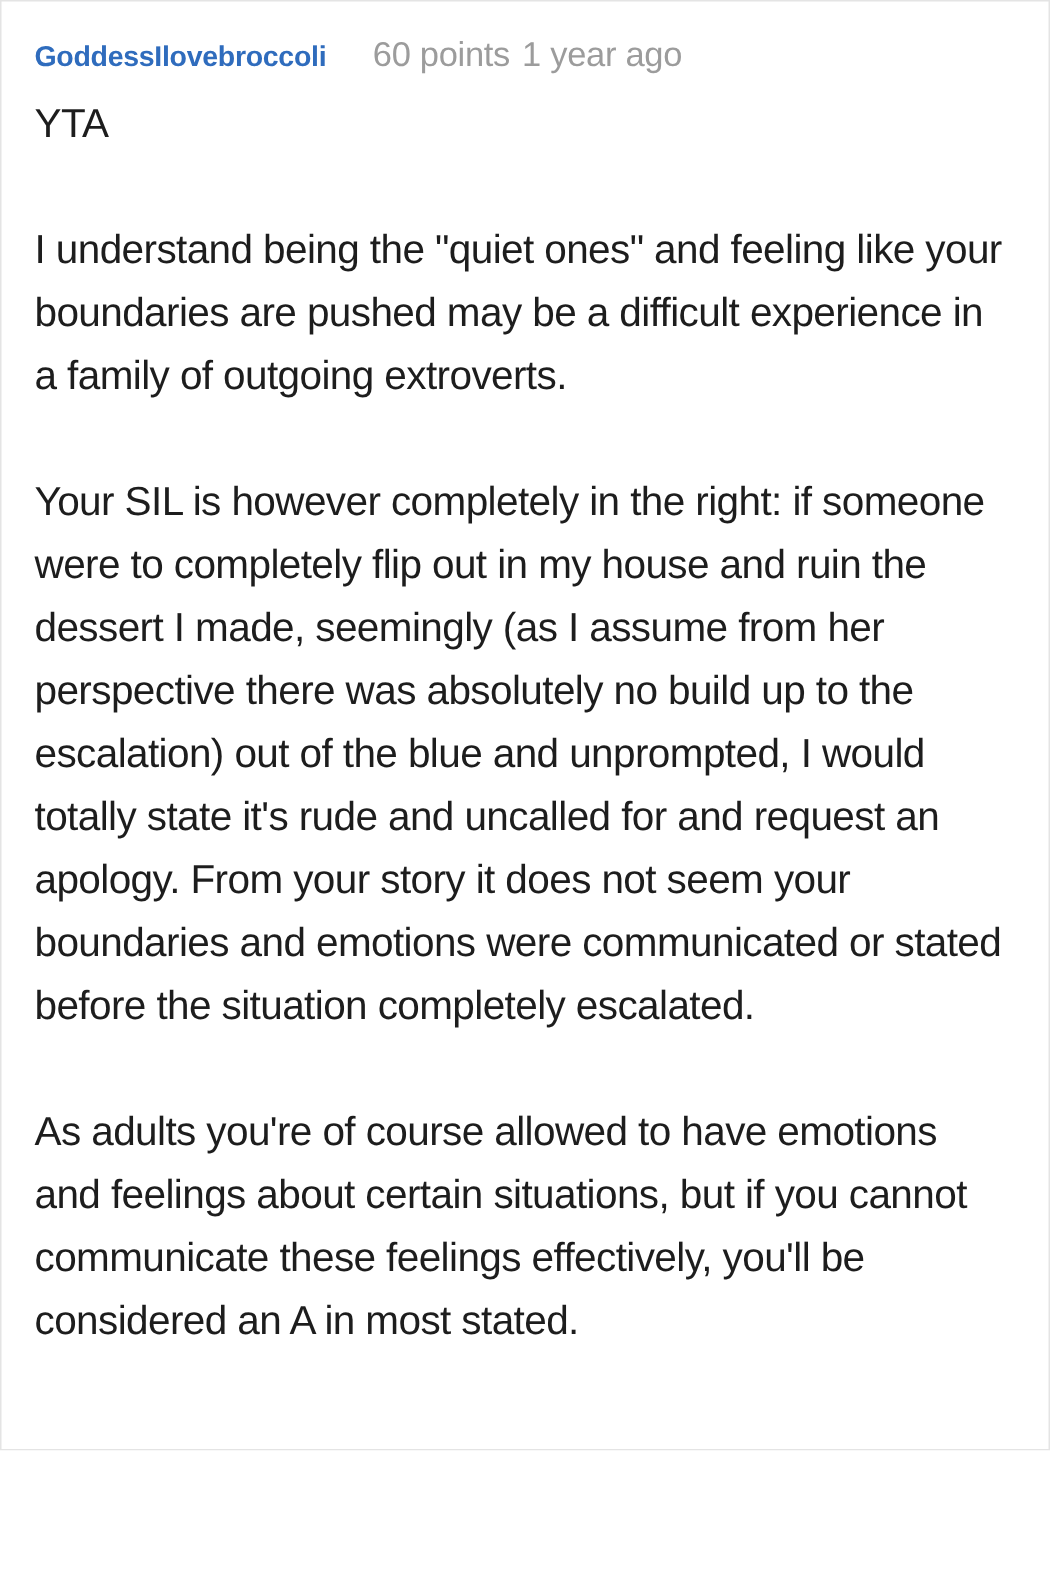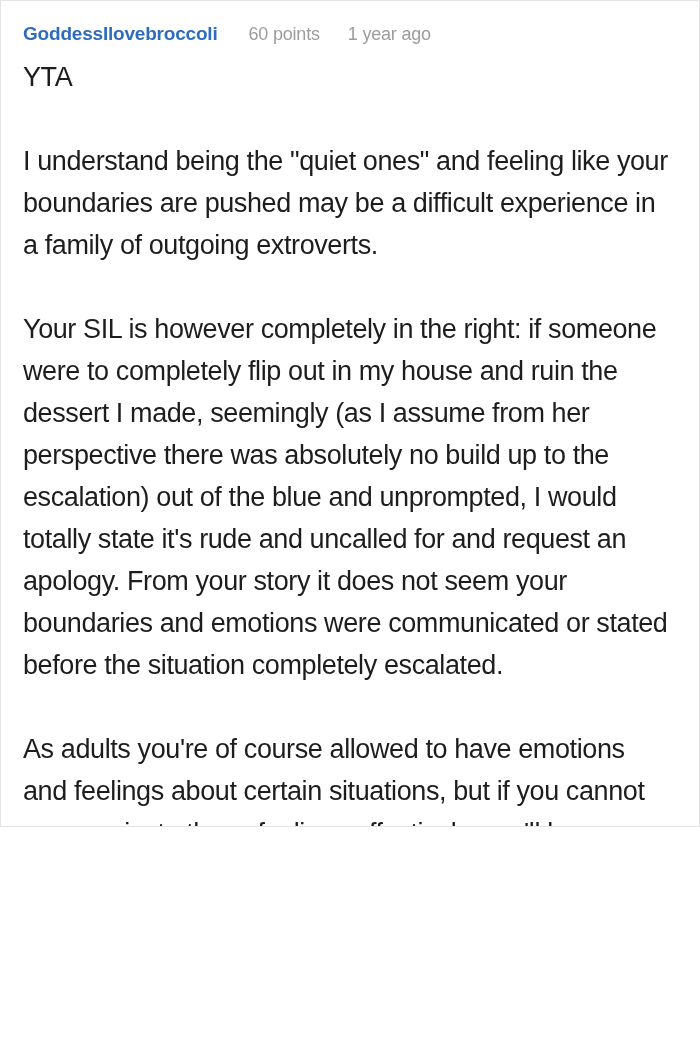--- a/index.html
+++ b/index.html
@@ -4,46 +4,46 @@
 <style>
   html, body {
     margin: 0;
     padding: 0;
     background: #ffffff;
     font-family: "Liberation Sans", "DejaVu Sans", sans-serif;
   }
   .comment-card {
     box-sizing: border-box;
     width: 700px;
-    height: 827px;
+    height: 967px;
     background: var(--bg, #ffffff);
     border: 1px solid var(--border, #e4e4e4);
     padding: 20px 28px 20px 22px;
     overflow: hidden;
   }
   .comment-header {
     display: flex;
     align-items: baseline;
     margin-top: 2px;
   }
   .username {
     color: var(--username, #2f6cbd);
     font-size: 19px;
     font-weight: bold;
     letter-spacing: -0.2px;
     text-decoration: none;
     cursor: pointer;
   }
   .meta {
     color: var(--meta, #9c9c9c);
-    font-size: 18px;
+    font-size: 23px;
     letter-spacing: -0.2px;
   }
   .meta.points { margin-left: 31px; }
-  .meta.age { margin-left: 28px; }
+  .meta.age { margin-left: 8px; }
   .comment-body {
     color: var(--text, #1d1d1d);
     font-size: 27px;
     line-height: 42px;
     letter-spacing: -0.4px;
   }
   .comment-body p {
     margin: 42px 0 0 0;
   }
   .comment-body p.verdict {

